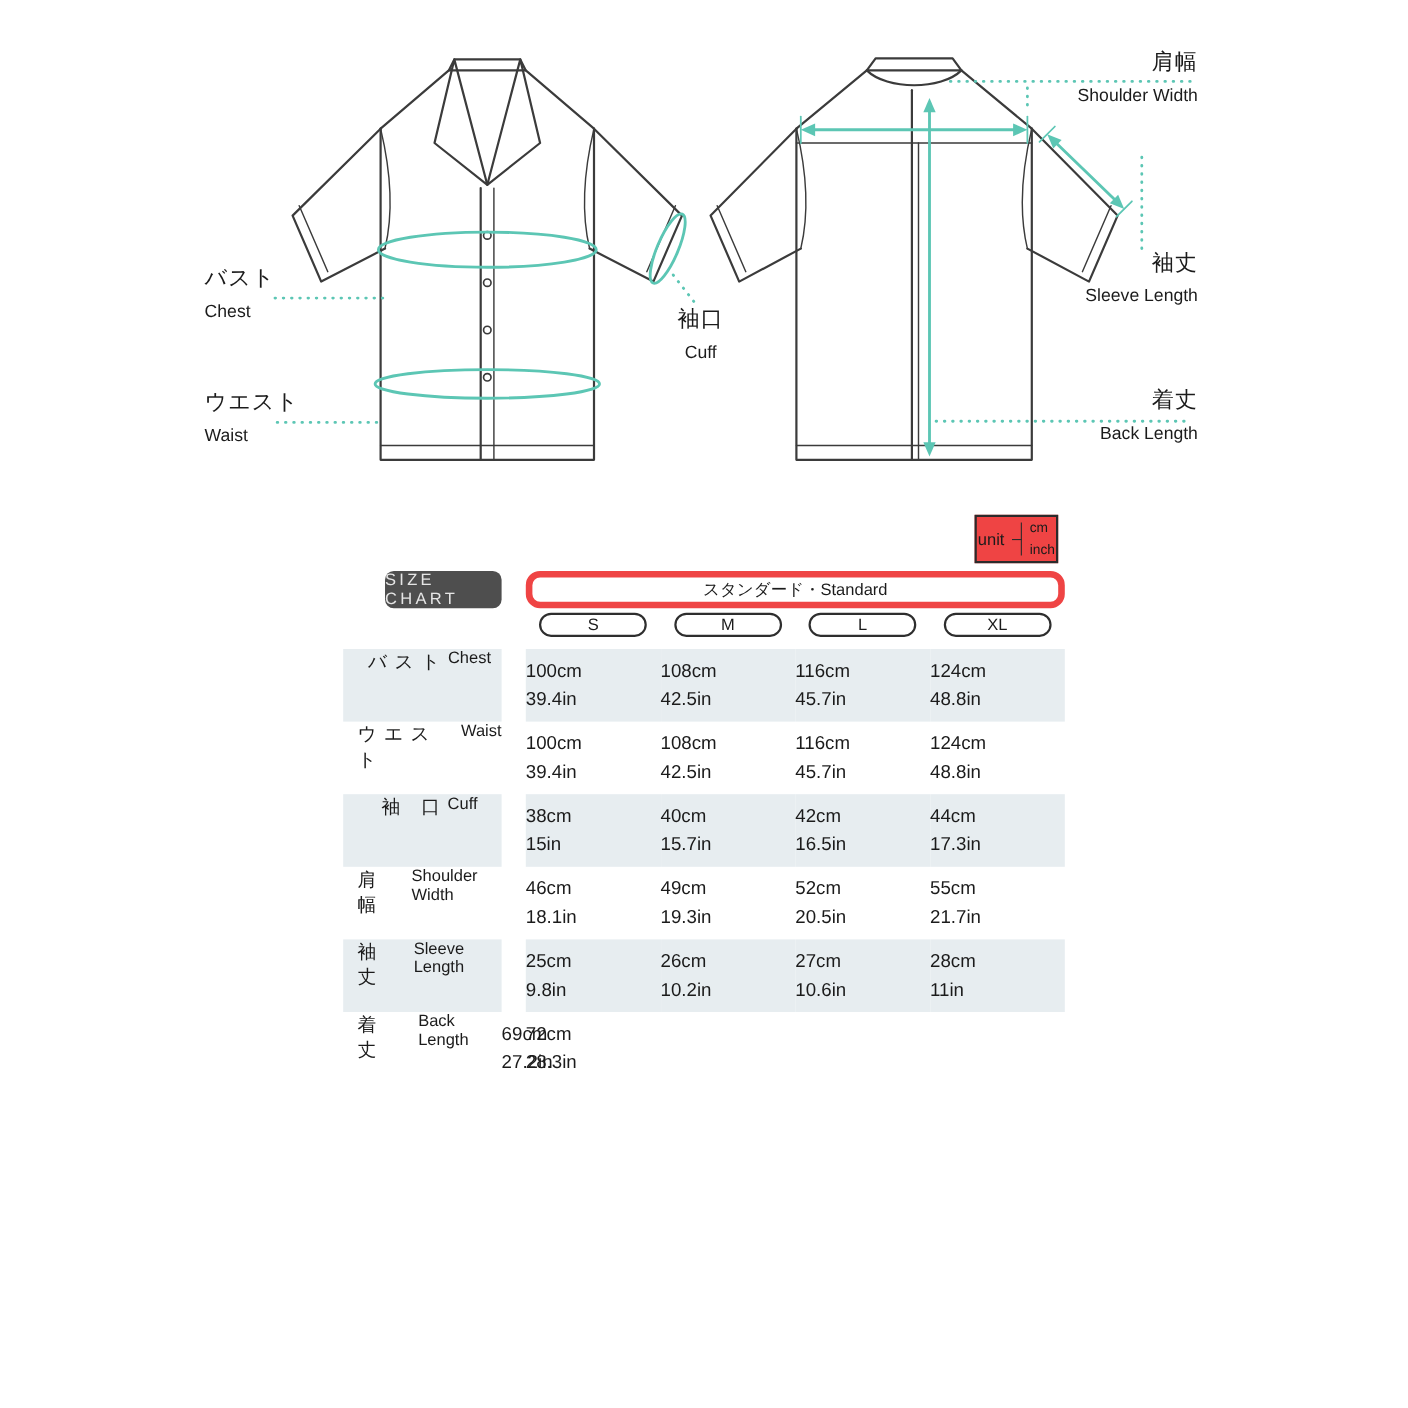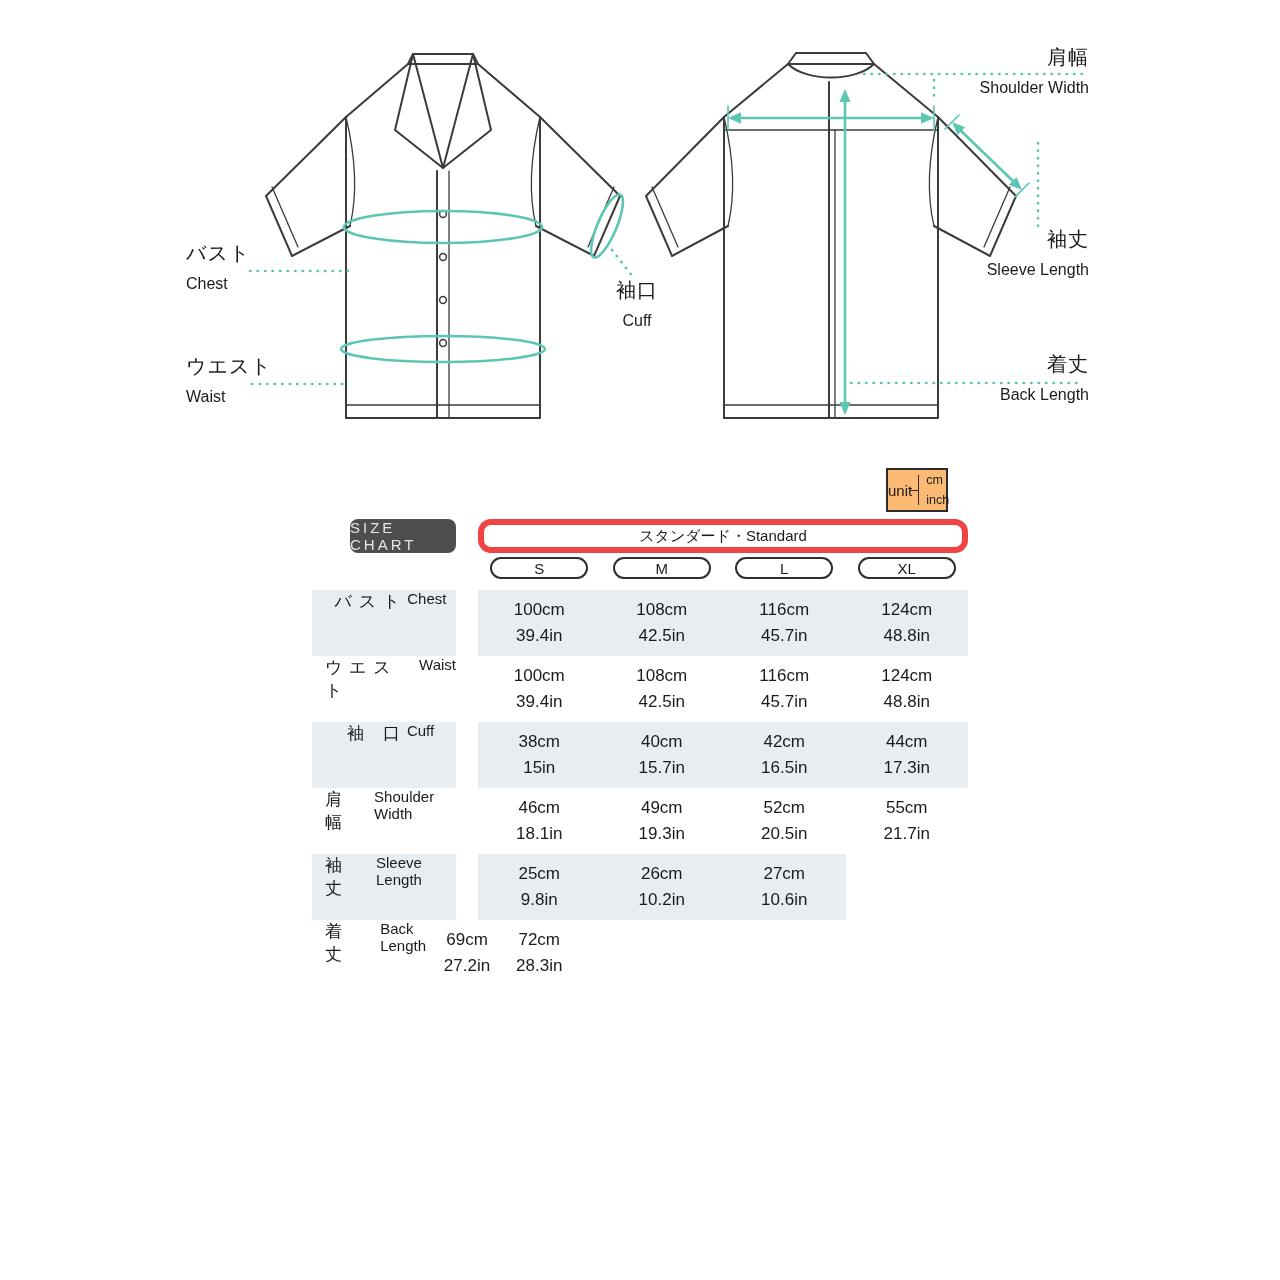--- a/index.html
+++ b/index.html
@@ -10,23 +10,23 @@
   
   .diagram-svg { position:absolute; left:0; top:0; }
 
   .dlabel { position:absolute; line-height:1; }
   .dlabel .jp { font-size:20px; color:#1b1b1b; letter-spacing:1px; }
   .dlabel .en { font-size:16px; color:#1b1b1b; margin-top:13px; }
   .dlabel.align-right { text-align:right; }
   .dlabel.align-center { text-align:center; }
 
   
-  .unit-box { position:absolute; left:886px; top:468px; width:62px; height:44px;
-    border:2px solid #2b2b2b; background:#fdba74; display:flex; align-items:center;
-    justify-content:space-between; gap:7px; }
+  .unit-box { position:absolute; left:886px; top:468px; width:76px; height:44px;
+    border:2px solid #2b2b2b; background:#ef4444; display:flex; align-items:center;
+    justify-content:center; gap:7px; }
   .unit-box .unit-word { font-size:15px; }
   .unit-bracket { width:9px; height:30px; position:relative; }
   .unit-bracket::before { content:""; position:absolute; right:0; top:0; bottom:0;
     border-right:1.6px solid #2b2b2b; }
   .unit-bracket::after { content:""; position:absolute; right:0; top:50%; width:9px;
     border-top:1.6px solid #2b2b2b; }
   .unit-units { display:flex; flex-direction:column; justify-content:space-between;
     height:32px; font-size:12.5px; line-height:1; }
 
   
@@ -44,21 +44,21 @@
     margin:0 auto; display:flex; align-items:center; justify-content:center;
     font-size:15px; background:#fff; }
   .size-pill.c1 { grid-column:3; }
 
   .rows { margin-top:11px; }
   .t-row { display:grid; grid-template-columns:144px 22px repeat(4,1fr); height:66px; }
   .label-cell { grid-column:1; display:flex; justify-content:center;
     padding-left:13px; gap:6px; }
   .label-cell .jp { font-size:17px; letter-spacing:1px; }
   .label-cell .en { font-size:15px; }
-  .val-cell { display:flex; flex-direction:column; justify-content:center; align-items:center;
+  .val-cell { display:flex; flex-direction:column; justify-content:center; 
     gap:6px; font-size:17px; }
   .val-cell.c1 { grid-column:3; }
   .t-row.alt .label-cell, .t-row.alt .val-cell { background:#e7edf0; }
 </style>
 </head>
 <body>
 
 <div class="canvas">
 
   <svg class="diagram-svg" width="1280" height="470" viewBox="0 0 1280 470">
@@ -288,20 +288,24 @@
           <div>9.8in</div>
         </div>
         <div class="val-cell">
           <div>26cm</div>
           <div>10.2in</div>
         </div>
         <div class="val-cell">
           <div>27cm</div>
           <div>10.6in</div>
         </div>
+        <div class="val-cell">
+          <div>28cm</div>
+          <div>11in</div>
+        </div>
       </div>
 
       <div class="t-row">
         <div class="label-cell">
           <div class="jp">着　丈</div>
           <div class="en">Back Length</div>
         </div>
         <div class="val-cell">
           <div>69cm</div>
           <div>27.2in</div>

